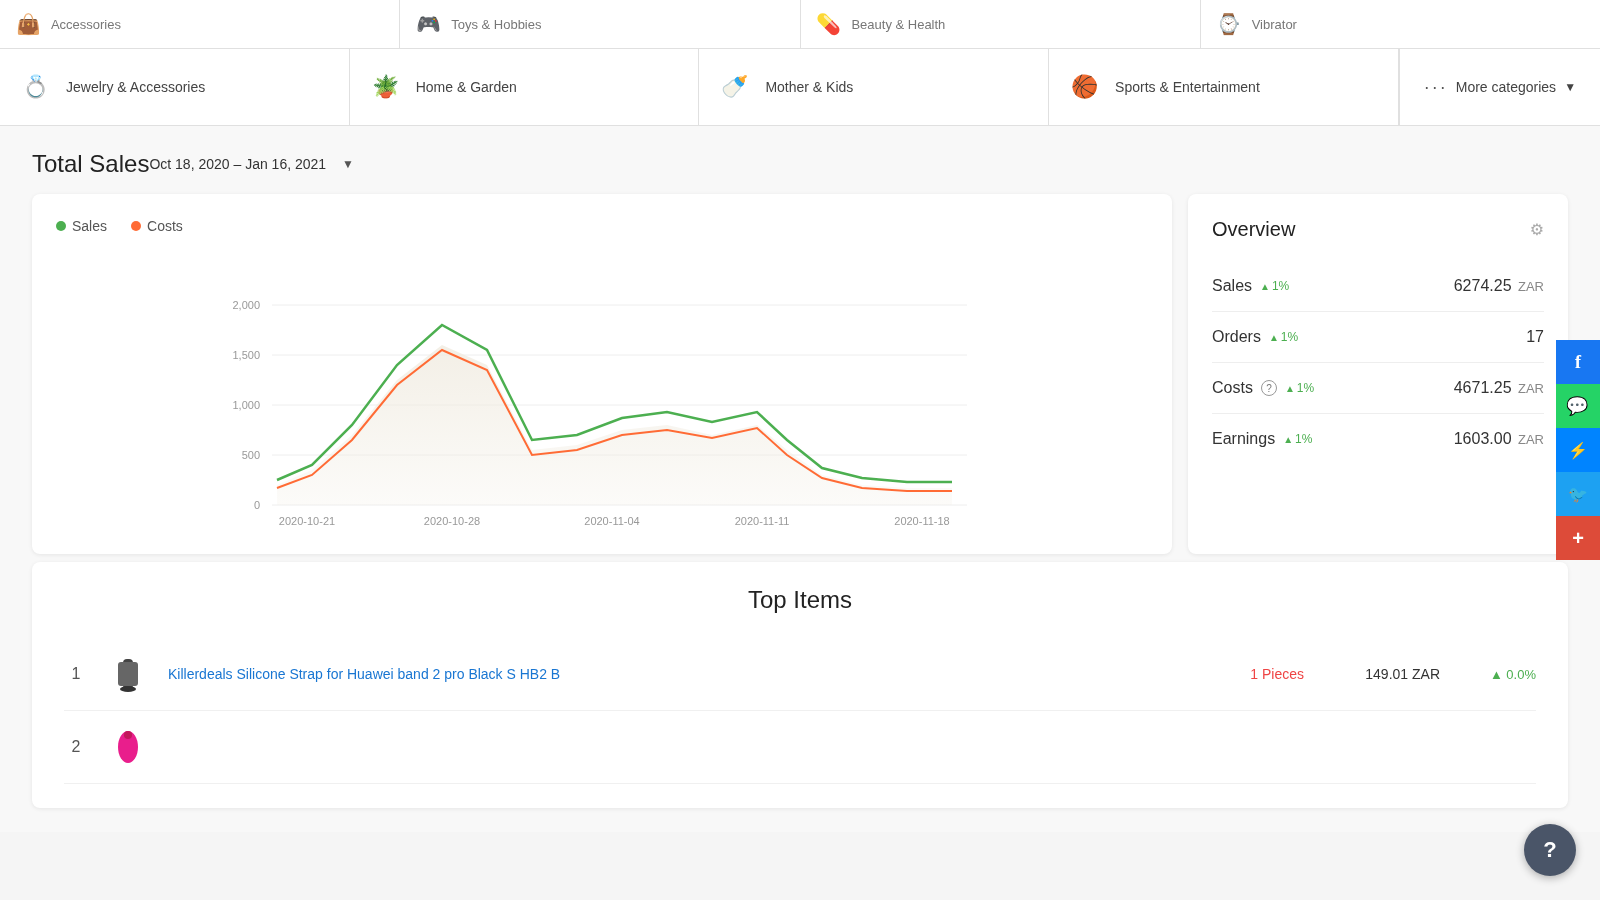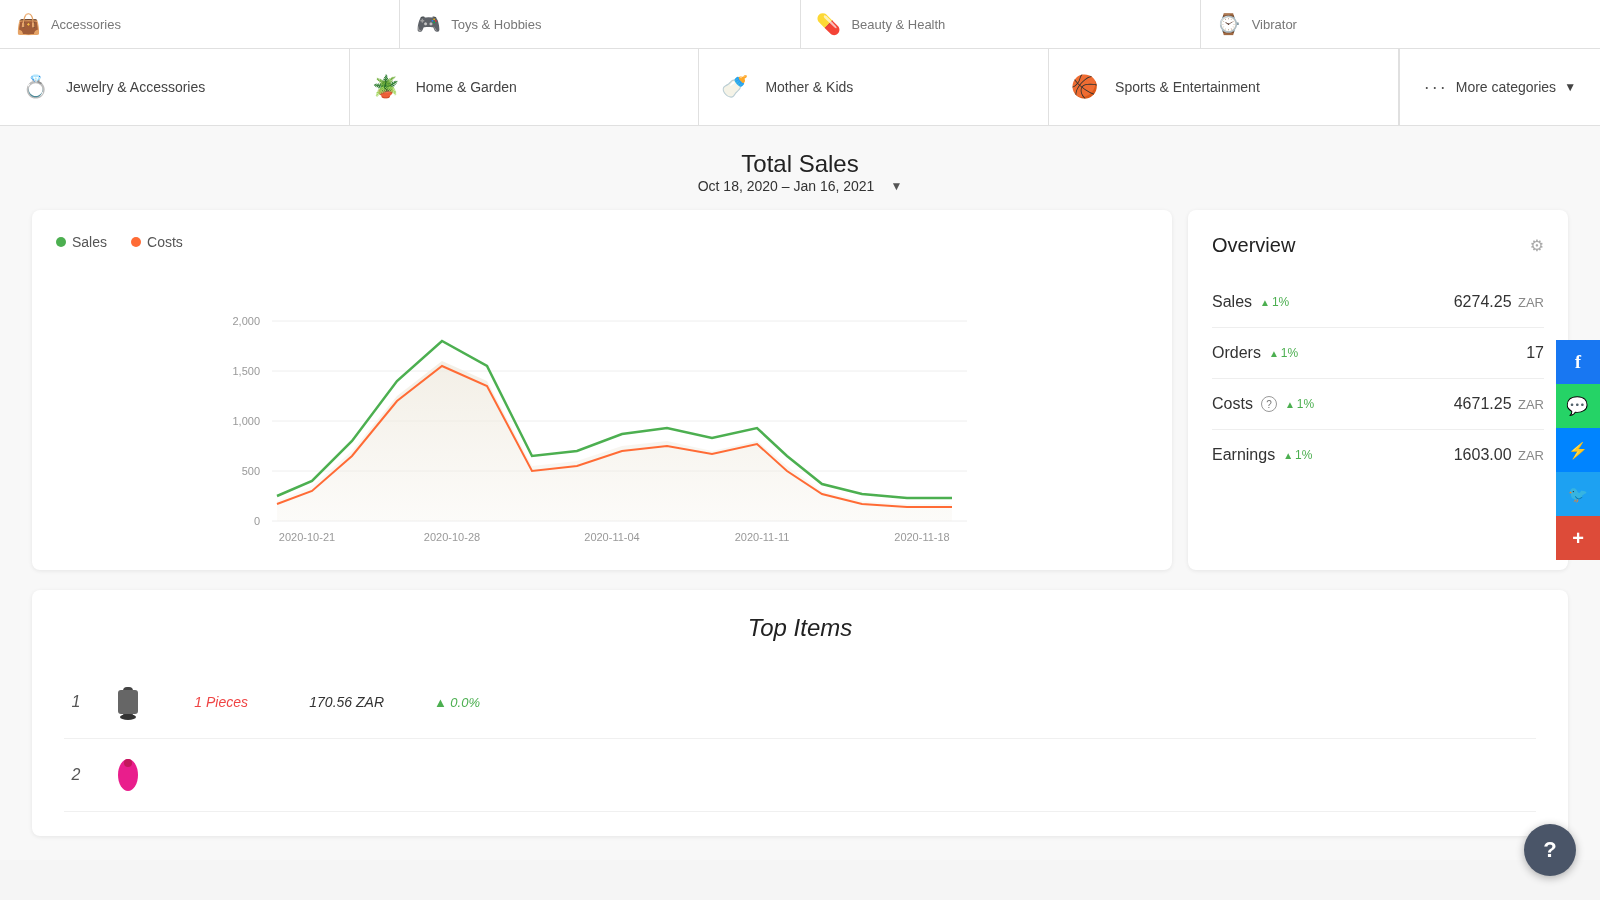--- a/index.html
+++ b/index.html
@@ -55,38 +55,37 @@
 
     
     .main-content { padding: 24px 32px; background: #f8f8f8; }
 
     
     .sales-header {
       display: flex;
       justify-content: flex-start;
       align-items: center;
       margin-bottom: 16px;
-      flex-direction: column;
     }
     .sales-title { font-size: 24px; font-weight: 400; color: #222; }
     .date-range-selector {
       display: flex;
       align-items: center;
       gap: 16px;
       font-size: 14px;
       color: #333;
       cursor: pointer;
     }
     .date-range-selector .chevron-down { font-size: 12px; color: #555; }
 
     
     .chart-overview-row {
       display: flex;
       gap: 16px;
-      margin-bottom: 20px;
+      margin-bottom: 8px;
     }
 
     
     .chart-card {
       flex: 1;
       background: #fff;
       border-radius: 8px;
       padding: 24px;
       box-shadow: 0 1px 4px rgba(0,0,0,0.08);
     }
@@ -179,21 +178,20 @@
       cursor: pointer;
     }
     .currency { font-size: 13px; color: #888; margin-left: 2px; }
 
     
     .top-items-card {
       background: #fff;
       border-radius: 8px;
       padding: 24px 32px;
       box-shadow: 0 1px 4px rgba(0,0,0,0.08);
-      font-style: italic;
     }
     .top-items-title {
       text-align: center;
       font-size: 24px;
       font-weight: 400;
       color: #222;
       margin-bottom: 24px;
     }
     .top-item-row {
       display: flex;
@@ -461,22 +459,23 @@
 
       <div class="top-item-row">
         <span class="item-rank">1</span>
         <div class="item-img">
           <svg width="40" height="40" viewBox="0 0 40 40">
             <rect x="15" y="5" width="10" height="30" rx="4" fill="#444"></rect>
             <rect x="10" y="8" width="20" height="24" rx="3" fill="#666"></rect>
             <ellipse cx="20" cy="35" rx="8" ry="3" fill="#333"></ellipse>
           </svg>
         </div>
+        <div class="item-name">Killerdeals Silicone Strap for Huawei band 2 pro Black S HB2 B</div>
         <div class="item-pieces">1 Pieces</div>
-        <div class="item-price">170.56 ZAR</div>
+        <div class="item-price">149.01 ZAR</div>
         <div class="item-trend">▲ 0.0%</div>
       </div>
 
       <div class="top-item-row">
         <span class="item-rank">2</span>
         <div class="item-img">
           <svg width="40" height="40" viewBox="0 0 40 40">
             <ellipse cx="20" cy="20" rx="10" ry="16" fill="#e91e8c"></ellipse>
             <circle cx="20" cy="8" r="4" fill="#c2185b"></circle>
           </svg>

